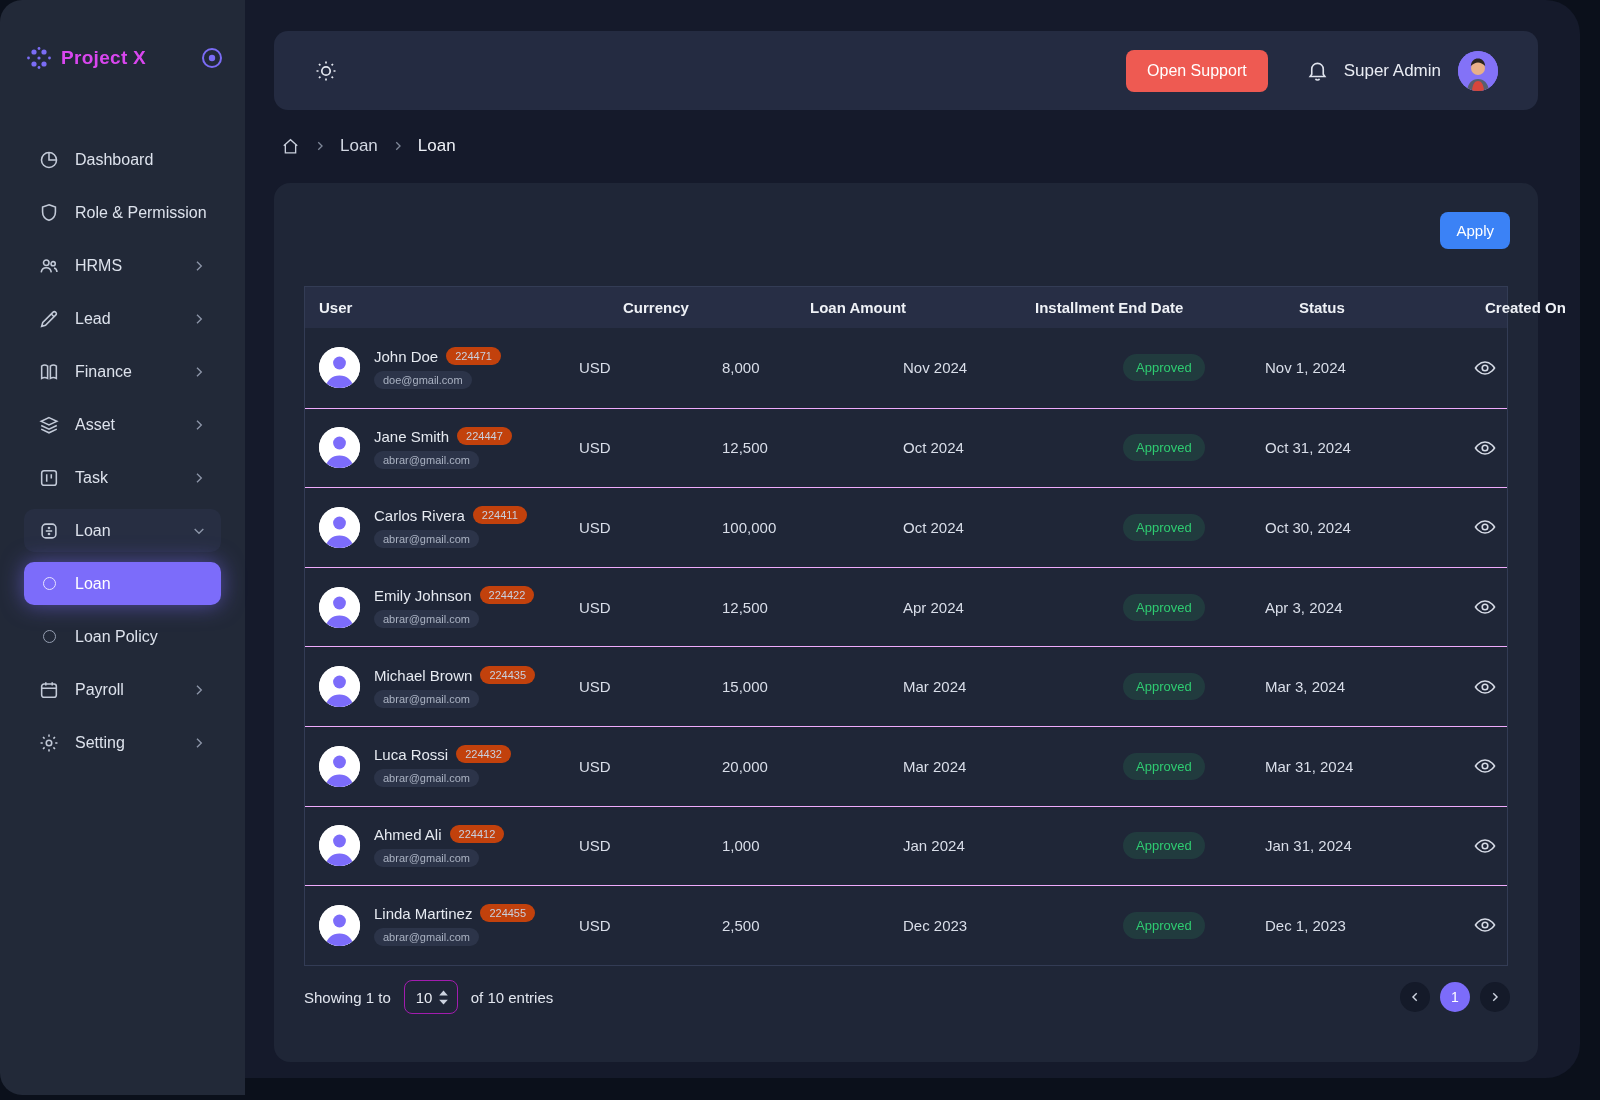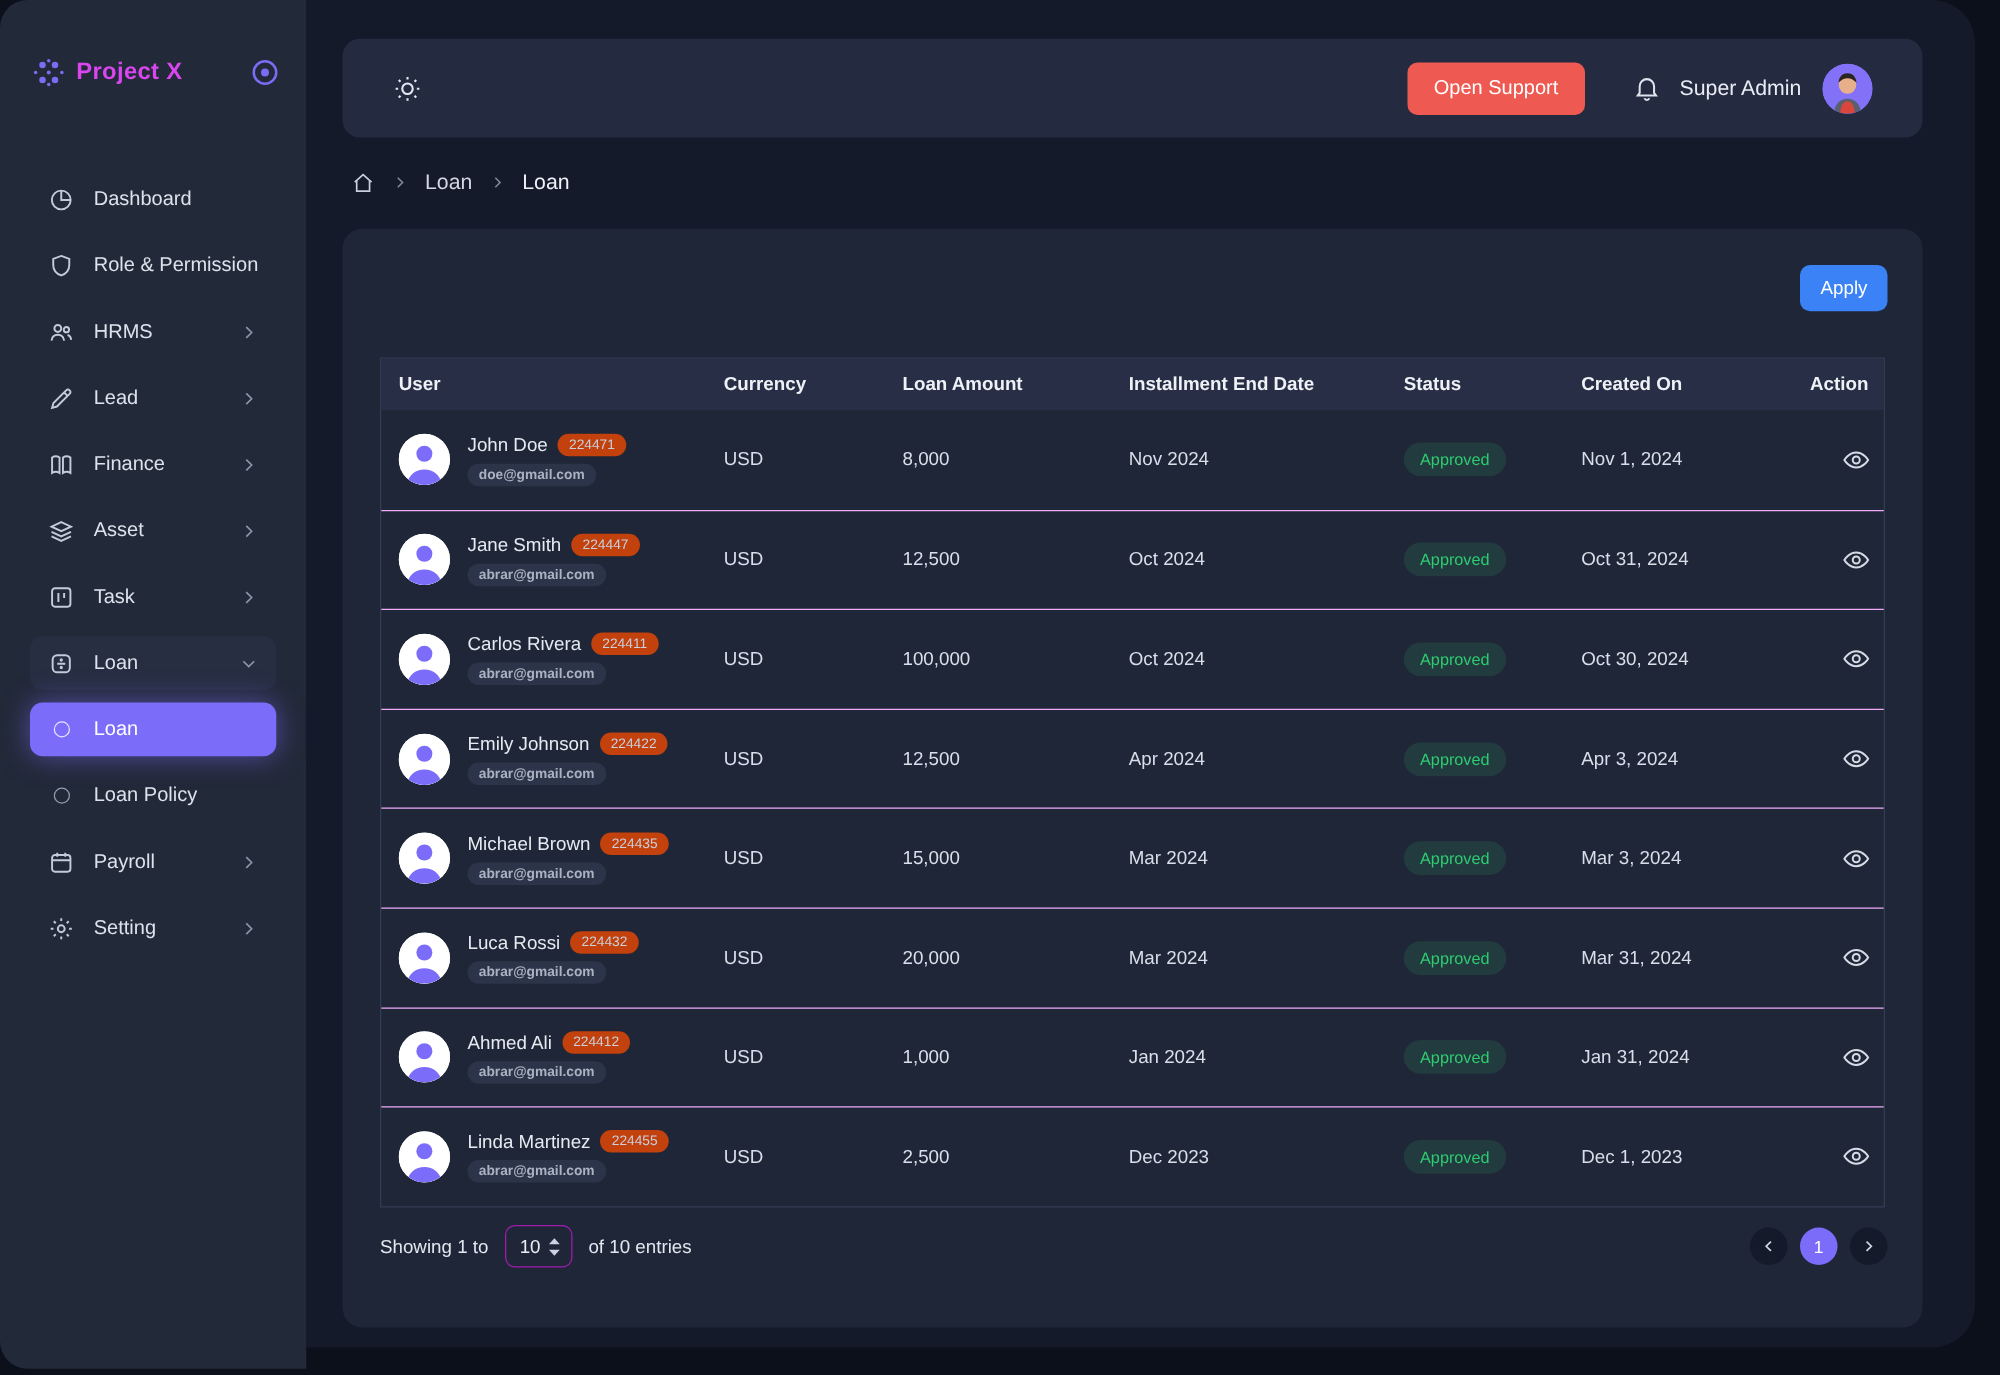--- a/index.html
+++ b/index.html
@@ -68,42 +68,42 @@
     position:absolute; top:29px; right:28px;
     background:#3b82f6; color:#ffffff; border:none; border-radius:8px;
     font-size:15px; font-family:inherit; padding:10px 16px; cursor:pointer;
   }
   .table-wrap {
     position:absolute; left:30px; top:103px; width:1204px;
     border:1px solid #333c55;
   }
   .t-head {
     display:grid; grid-template-columns:260px 143px 181px 220px 142px 183px 1fr;
-    background:#272e45; height:41px; align-items:center;
+    background:#272e45; height:41px; align-items:center;gap:44px;
   }
   .t-head .hcell { font-size:15px; font-weight:bold; color:#eef1f6; padding-left:14px; white-space:nowrap; }
   .t-row {
     display:grid; grid-template-columns:260px 143px 181px 220px 142px 183px 1fr;
     height:79.6px; align-items:center; border-top:1px solid #f0abfc;
   }
   .t-row:first-child { border-top:none; }
   .cell { font-size:15px; color:#d9dee9; padding-left:14px; display:flex; align-items:center; }
   .cell.action { justify-content:flex-end; padding-right:10px; }
   .user-cell { display:flex; align-items:center; padding-left:14px; }
   .row-avatar { width:41px; height:41px; border-radius:50%; background:#ffffff; flex:0 0 auto; overflow:hidden; }
   .user-info { margin-left:14px; }
   .name-line { display:flex; align-items:flex-end; }
   .u-name { font-size:15px; color:#e6eaf1; white-space:nowrap; }
   .id-pill {
     margin-left:8px; background:#c2410c; color:#c9d0de; font-size:11px;
     border-radius:10px; padding:3px 9px; white-space:nowrap;
   }
   .email-pill {
     display:inline-block; margin-top:6px; background:#2c3449; color:#aab2c2;
-    font-size:11px; border-radius:10px; padding:3px 9px; white-space:nowrap;font-weight:bold;
+    font-size:11px; border-radius:10px; padding:3px 9px; white-space:nowrap;
   }
   .status-badge {
     background:rgba(46,203,113,0.13); color:#2ecb71; font-size:13px;
     border-radius:14px; padding:6px 13px; white-space:nowrap;
   }
   .eye-btn { width:24px; height:24px; color:#d6dbe6; cursor:pointer; }
   
   .pagination {
     position:absolute; left:30px; right:28px; top:797px; height:34px;
     display:flex; align-items:center;

